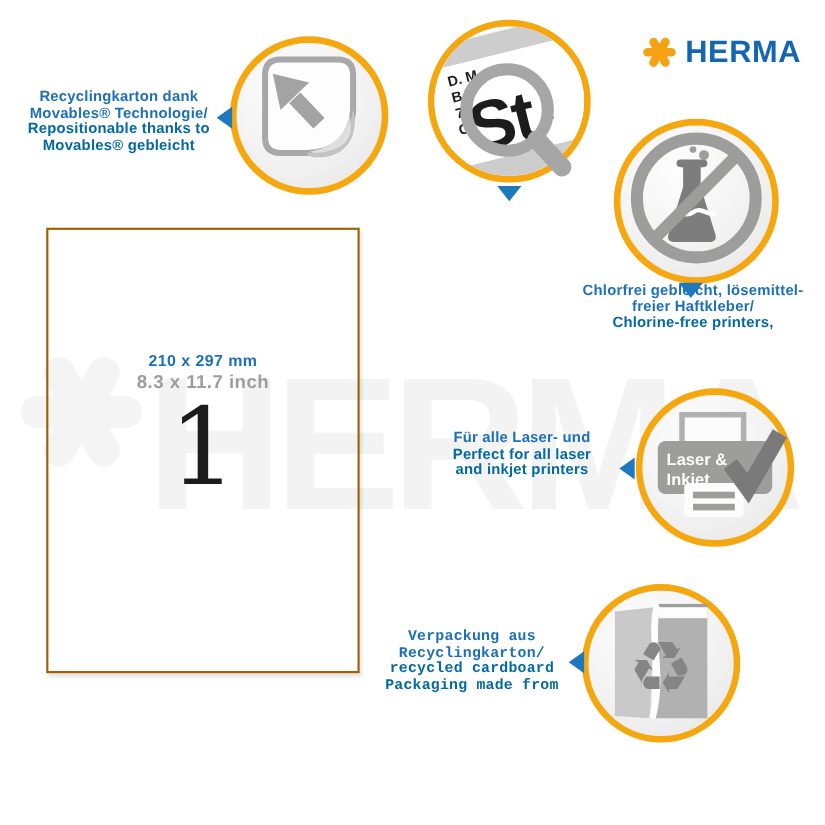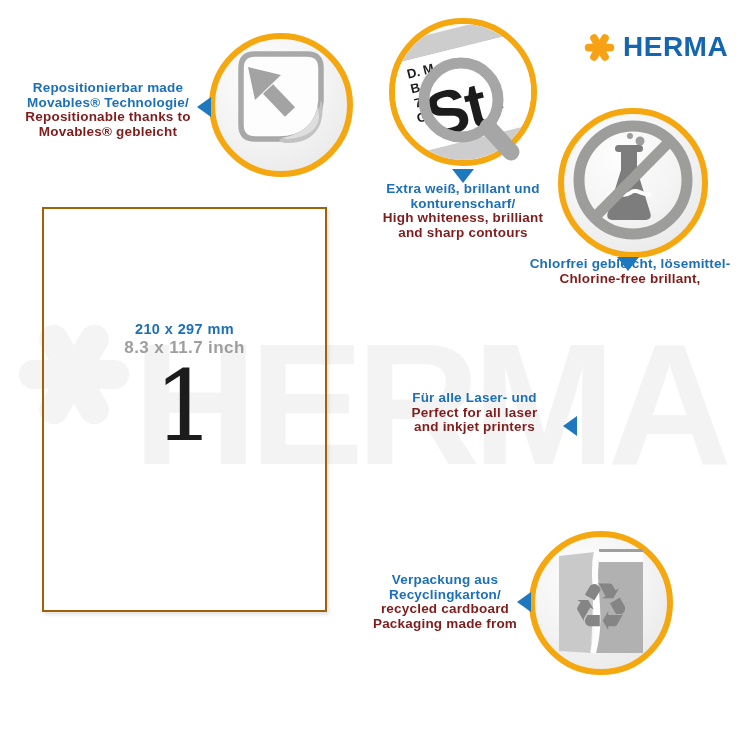--- a/index.html
+++ b/index.html
@@ -66,26 +66,26 @@
   .t-laser    { left:563px; top:416px; }
   .t-recycle  { left:517px; top:592px; }
 
   
   .feature {
     position:absolute; z-index:2; text-align:center;
     font-weight:bold; font-size:13.5px; line-height:14.6px; letter-spacing:0.2px;
   }
   .feature .ln { display:block; }
   .de { color:#1d70b7; }
-  .en { color:#7f1d1d; }
+  .en { color:#0369a1; }
   .f-movables  { left:13px;  top:81px;  width:190px; }
   .f-whiteness { left:368px; top:182px; width:190px; }
   .f-chlorine  { left:513px; top:257px; width:234px; }
   .f-printers  { left:382px; top:391px; width:185px; }
-  .f-packaging { left:356px; top:573px; width:178px; }
+  .f-packaging { left:340px; top:573px; width:178px;font-family:Liberation Mono, monospace; }
 </style>
 </head>
 <body>
 
 <div class="canvas">
 
   <div class="watermark">
     <svg class="wm-asterisk" viewBox="-40 -40 80 80">
       <g fill="#f4f4f4">
         <rect x="-10" y="-38" width="20" height="76" rx="10" transform="rotate(30)"></rect>
@@ -117,21 +117,21 @@
     <svg width="132" height="132" viewBox="0 0 132 132">
       <path d="M40 15 H92 Q106 15 106 29 V62 C104 86 88 100 64 100 H40 Q26 100 26 86 V29 Q26 15 40 15 Z" fill="#fdfdfd" stroke="#a8a8a8" stroke-width="5.5"></path>
       <path d="M64 100 C88 98 103 84 106 60 C112 84 100 105 72 104 C67 104 65 102 64 100 Z" fill="#c3c3c3"></path>
       <path d="M66 99 C86 96 100 84 103 66 L104 78 C103 92 90 99 72 100 Z" fill="#dedede"></path>
       <line x1="53" y1="50" x2="75" y2="73" stroke="#a3a3a3" stroke-width="14"></line>
       <polygon points="33,28 66,36 40,61" fill="#a3a3a3"></polygon>
     </svg>
   </div>
   <div class="tail tail-left t-movables"></div>
   <div class="feature f-movables">
-    <span class="ln de">Repositionierbar made</span>
+    <span class="ln de">Recyclingkarton dank</span>
     <span class="ln de">Movables® Technologie/</span>
     <span class="ln en">Repositionable thanks to</span>
     <span class="ln en">Movables® gebleicht</span>
   </div>
 
   <div class="badge b-magnifier">
     <svg width="136" height="136" viewBox="0 0 136 136">
       <defs>
           <clipPath id="magClip">
             <circle cx="68" cy="68" r="68"></circle>
@@ -149,47 +149,54 @@
           <text x="17" y="87" font-size="13">G</text>
           <text x="27" y="106" font-size="63" letter-spacing="-2">St</text>
           <text x="97" y="93" font-size="20">t</text>
         </g>
       </g>
       <circle cx="66" cy="76" r="37" fill="none" stroke="#a6a6a6" stroke-width="11"></circle>
       <line x1="93" y1="103" x2="116" y2="128" stroke="#a6a6a6" stroke-width="17" stroke-linecap="round"></line>
     </svg>
   </div>
   <div class="tail tail-down t-magnifier"></div>
-  <div class="feature f-whiteness">
-    <span class="ln de">Extra weiß, brillant und</span>
-    <span class="ln de">konturenscharf/</span>
-    <span class="ln en">High whiteness, brilliant</span>
-    <span class="ln en">and sharp contours</span>
-  </div>
 
   <div class="badge b-flask">
     <svg width="138" height="138" viewBox="0 0 138 138">
       <circle cx="66" cy="22" r="3" fill="#9d9d9c"></circle>
       <circle cx="76" cy="27" r="4.5" fill="#9d9d9c"></circle>
       <g fill="#7d7d7d">
         <rect x="51" y="31" width="28" height="7" rx="3.5"></rect>
         <rect x="57" y="36" width="16" height="22"></rect>
         <path d="M57 56 L44 98 Q41 106 50 106 L80 106 Q89 106 86 98 L73 56 Z"></path>
       </g>
       <path d="M44 82 C51 74 58 85 66 79 C73 73 80 83 87 80" stroke="#ffffff" stroke-width="4" fill="none"></path>
       <circle cx="69" cy="66" r="54" fill="none" stroke="#9d9d9c" stroke-width="11"></circle>
       <line x1="105" y1="28" x2="32" y2="102" stroke="#9d9d9c" stroke-width="11"></line>
     </svg>
   </div>
   <div class="tail tail-down t-flask"></div>
   <div class="feature f-chlorine">
     <span class="ln de">Chlorfrei gebleicht, lösemittel-</span>
-    <span class="ln en">Chlorine-free brillant,</span>
-  </div>
-
+    <span class="ln de">freier Haftkleber/</span>
+    <span class="ln en">Chlorine-free printers,</span>
+  </div>
+
+  <div class="badge b-laser">
+    <svg width="132" height="132" viewBox="0 0 132 132">
+      <rect x="36" y="18" width="56" height="27" fill="#fcfcfc" stroke="#b0b0b0" stroke-width="5"></rect>
+      <rect x="14" y="42" width="104" height="48" rx="7" fill="#9d9d9c"></rect>
+      <rect x="38" y="80" width="54" height="31" rx="4" fill="#fcfcfc"></rect>
+      <rect x="46" y="88" width="38" height="6" fill="#9d9d9c"></rect>
+      <rect x="46" y="99" width="38" height="6" fill="#9d9d9c"></rect>
+      <text x="22" y="64" font-size="15" font-weight="bold" fill="#ffffff">Laser &amp;</text>
+      <text x="22" y="82" font-size="15" font-weight="bold" fill="#ffffff">Inkjet</text>
+      <path d="M80 63 L96 85 L125 35" fill="none" stroke="#7a7a7a" stroke-width="15"></path>
+    </svg>
+  </div>
   <div class="tail tail-left t-laser"></div>
   <div class="feature f-printers">
     <span class="ln de">Für alle Laser- und</span>
     <span class="ln en">Perfect for all laser</span>
     <span class="ln en">and inkjet printers</span>
   </div>
 
   <div class="badge b-recycle">
     <svg width="132" height="132" viewBox="0 0 132 132">
       <polygon points="24,19 60,15 56,116 24,114" fill="#c9c9c9"></polygon>

